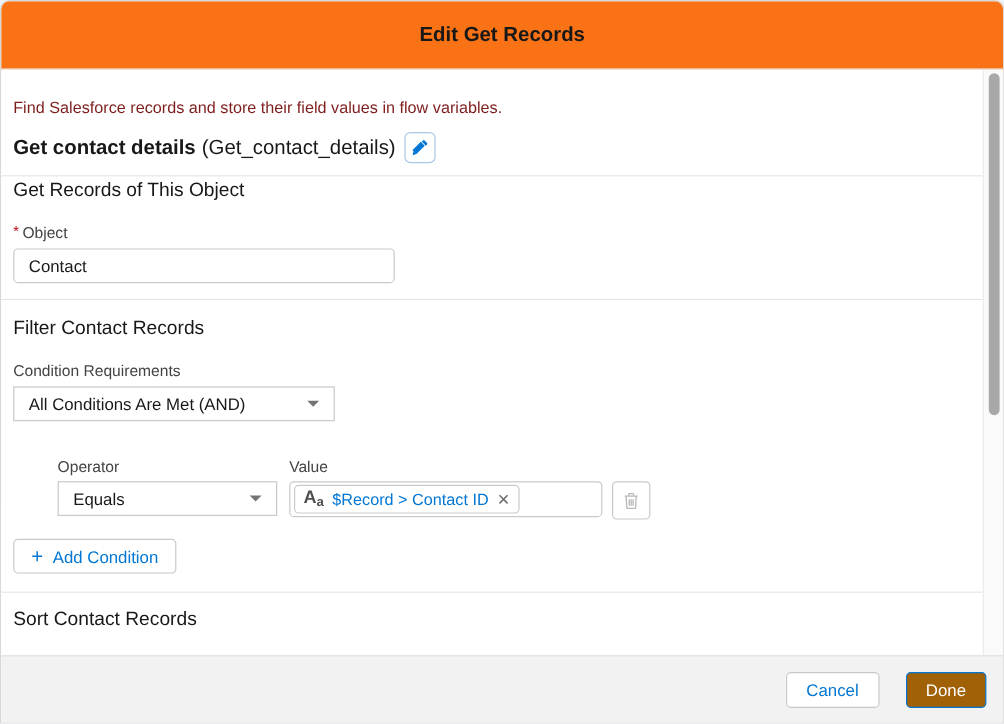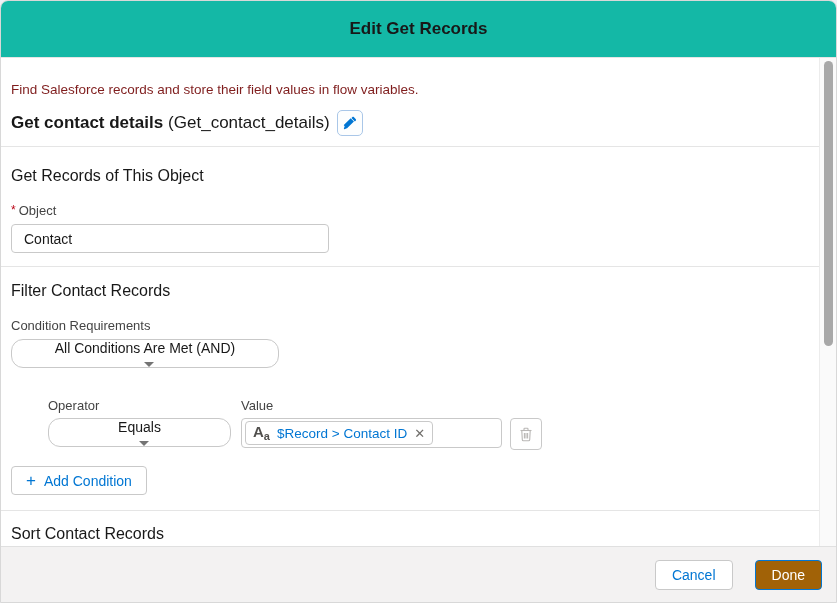--- a/index.html
+++ b/index.html
@@ -14,21 +14,21 @@
     border-radius: 8px 8px 0 0;
     overflow: hidden;
     color: #181818;
   }
 
   
   .dlg-header {
     position: absolute; top: 0; left: 0; right: 0; height: 57px;
     display: flex; align-items: center; justify-content: center;
     border-bottom: 1px solid #e5e5e5;
-    background: #14b8a6;
+    background: #f97316;
   }
   .dlg-title { font-size: 17px; font-weight: bold; color: #181818; }
 
   
   .dlg-body {
     position: absolute; top: 57px; left: 0; right: 17px; height: 490px;
     overflow: hidden; background: #fff;
   }
   .section { padding: 0 10px; border-bottom: 1px solid #e5e5e5; }
   .section:last-child { border-bottom: none; }
@@ -38,39 +38,39 @@
   .name-bold { font-weight: bold; }
   .name-api { margin-left: 5px; font-weight: normal; }
   .edit-btn {
     margin-left: 7px; width: 26px; height: 26px;
     border: 1px solid #aac7e8; border-radius: 5px; background: #fdfefe;
     display: inline-flex; align-items: center; justify-content: center;
     cursor: pointer;
   }
 
   .section-heading { font-size: 16px; font-weight: normal; color: #181818; line-height: 20px; }
-  .obj-heading { margin-top: 19px; }
+  .obj-heading { margin-top: 2px; }
   .field-label { font-size: 13px; color: #444444; line-height: 14px; display: block; }
   .req { color: #ba0517; margin-right: 3px; font-size: 12px; vertical-align: 1px; }
 
   .text-input {
     display: block; height: 29px; border: 1px solid #c9c9c9; border-radius: 4px;
     background: #fff; font-family: "Liberation Sans", sans-serif;
     font-size: 14px; color: #181818; padding: 0 12px; width: 100%;
   }
 
   .obj-label { margin-top: 17px; }
   .obj-input { margin-top: 6px; width: 318px; margin-bottom: 13px; }
 
   .filter-heading { margin-top: 14px; }
   .cond-req-label { margin-top: 18px; }
   .combobox {
-    margin-top: 6px; height: 29px; border: 1px solid #c9c9c9; border-radius: 12px;
+    margin-top: 6px; height: 29px; border: 1px solid #c9c9c9; border-radius: 0;
     background: #fff; display: flex; align-items: center;
-    font-size: 14px; color: #181818; padding: 0 12px; cursor: pointer; flex-direction: column;
+    font-size: 14px; color: #181818; padding: 0 12px; cursor: pointer;
   }
   .cond-req-box { width: 268px; }
   .combobox .cb-text { flex: 1; }
   .tri-down {
     width: 0; height: 0; border-left: 5px solid transparent; border-right: 5px solid transparent;
     border-top: 5px solid #747474; margin-left: 8px;
   }
 
   .cond-row { display: flex; margin-top: 31px; margin-left: 37px; align-items: flex-start; }
   .col-field { width: 263px; margin-right: 8px; }

